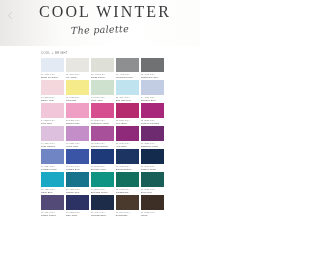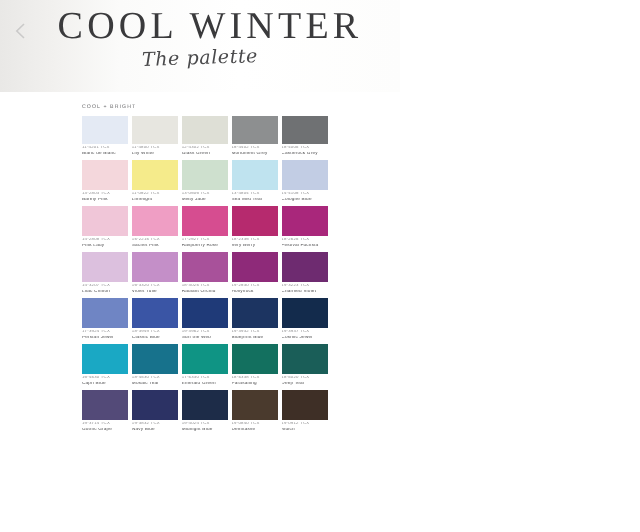--- a/index.html
+++ b/index.html
@@ -31,21 +31,21 @@
   }
   .back-chevron svg { display: block; }
 
   .title-main {
     position: absolute;
     left: 0;
     right: 0;
     top: 3px;
     text-align: center;
     font-family: "Liberation Serif", serif;
-    font-size: 19px;
+    font-size: 16px;
     letter-spacing: 2.1px;
     color: #3a3a3c;
     font-weight: 400;
     white-space: nowrap;
     padding-left: 10px;
     box-sizing: border-box;
   }
   .title-script {
     position: absolute;
     left: 0;

